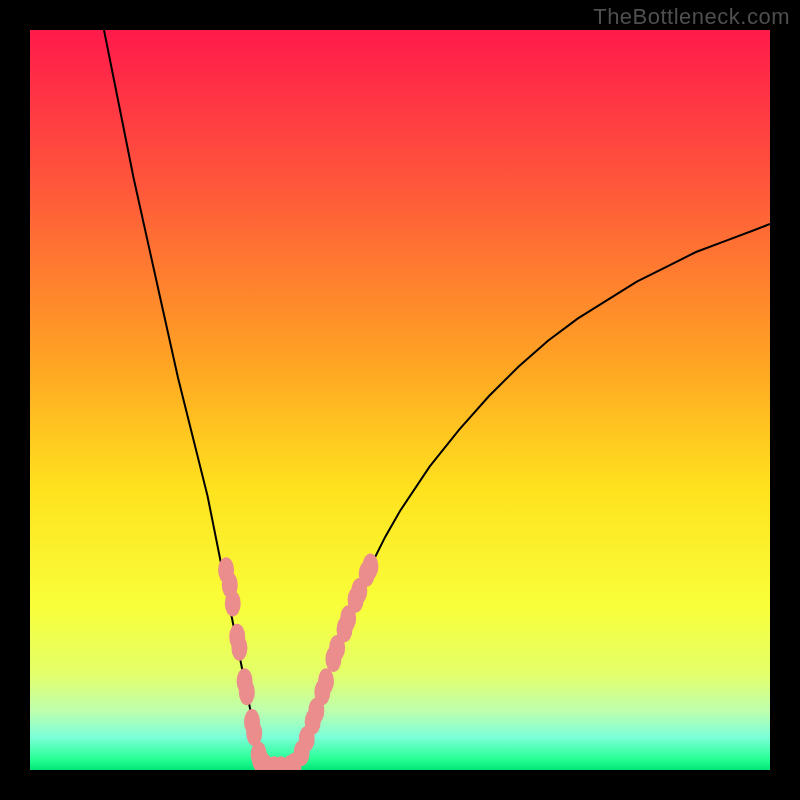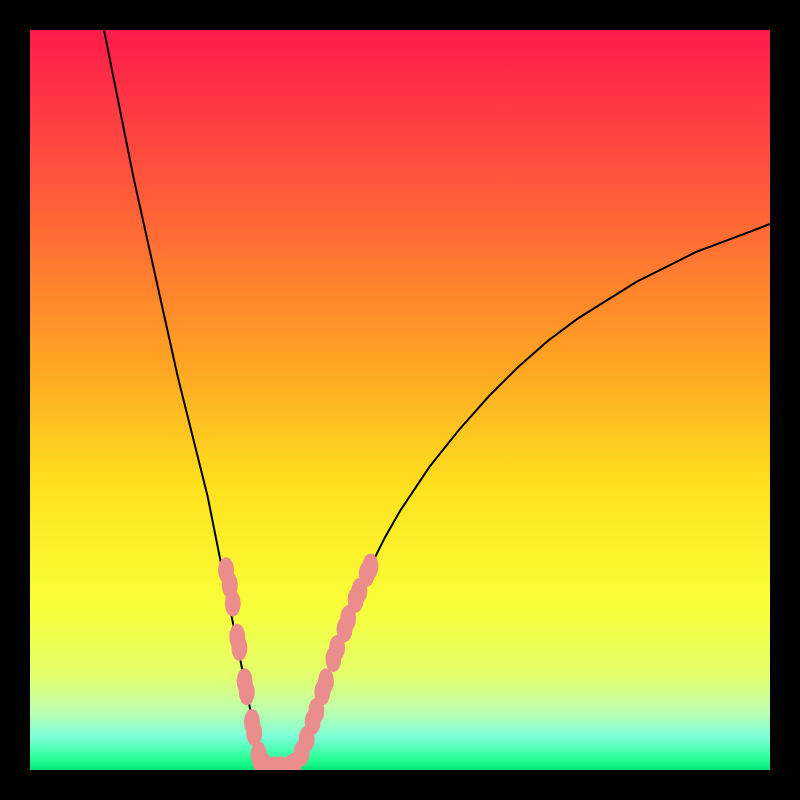--- a/index.html
+++ b/index.html
@@ -46,20 +46,21 @@
     stroke-width: 2;
   }
   .bead {
     fill: #eb8d8d;
   }
 </style>
 </head>
 <body>
 
 <div class="frame">
+  <div class="watermark">TheBottleneck.com</div>
   <div class="plot-wrap">
     <svg class="plot" viewBox="0 0 740 740">
       <defs>
         <linearGradient id="bg-grad" x1="0" y1="0" x2="0" y2="1">
             <stop offset="0%" stop-color="#ff1a4b"></stop>
             <stop offset="22%" stop-color="#ff5a3a"></stop>
             <stop offset="45%" stop-color="#ffa423"></stop>
             <stop offset="62%" stop-color="#ffe21e"></stop>
             <stop offset="78%" stop-color="#f8ff3a"></stop>
             <stop offset="87%" stop-color="#e4ff6a"></stop>

